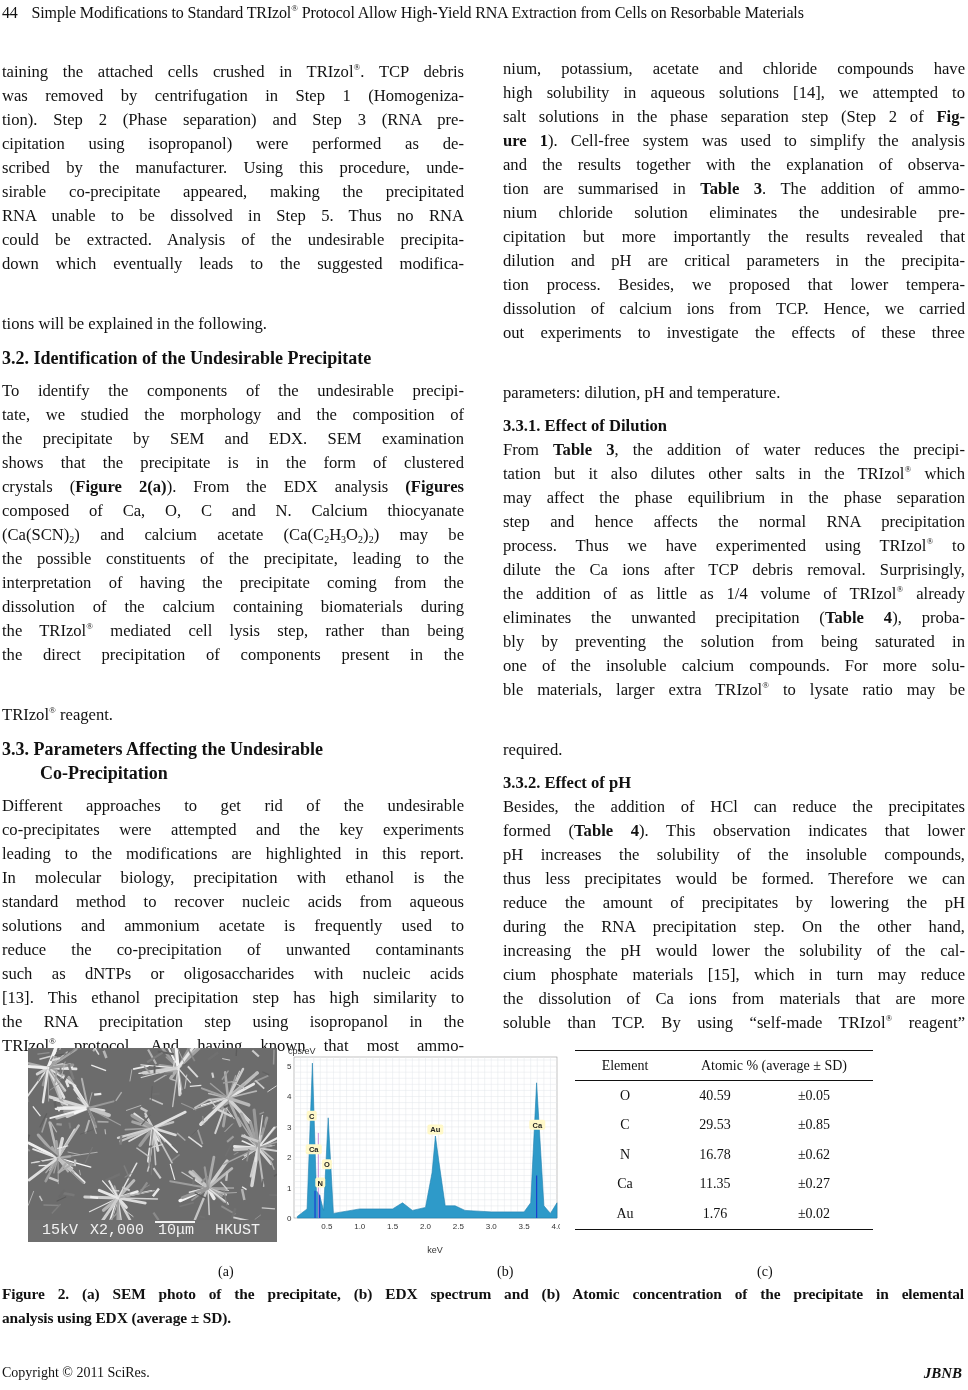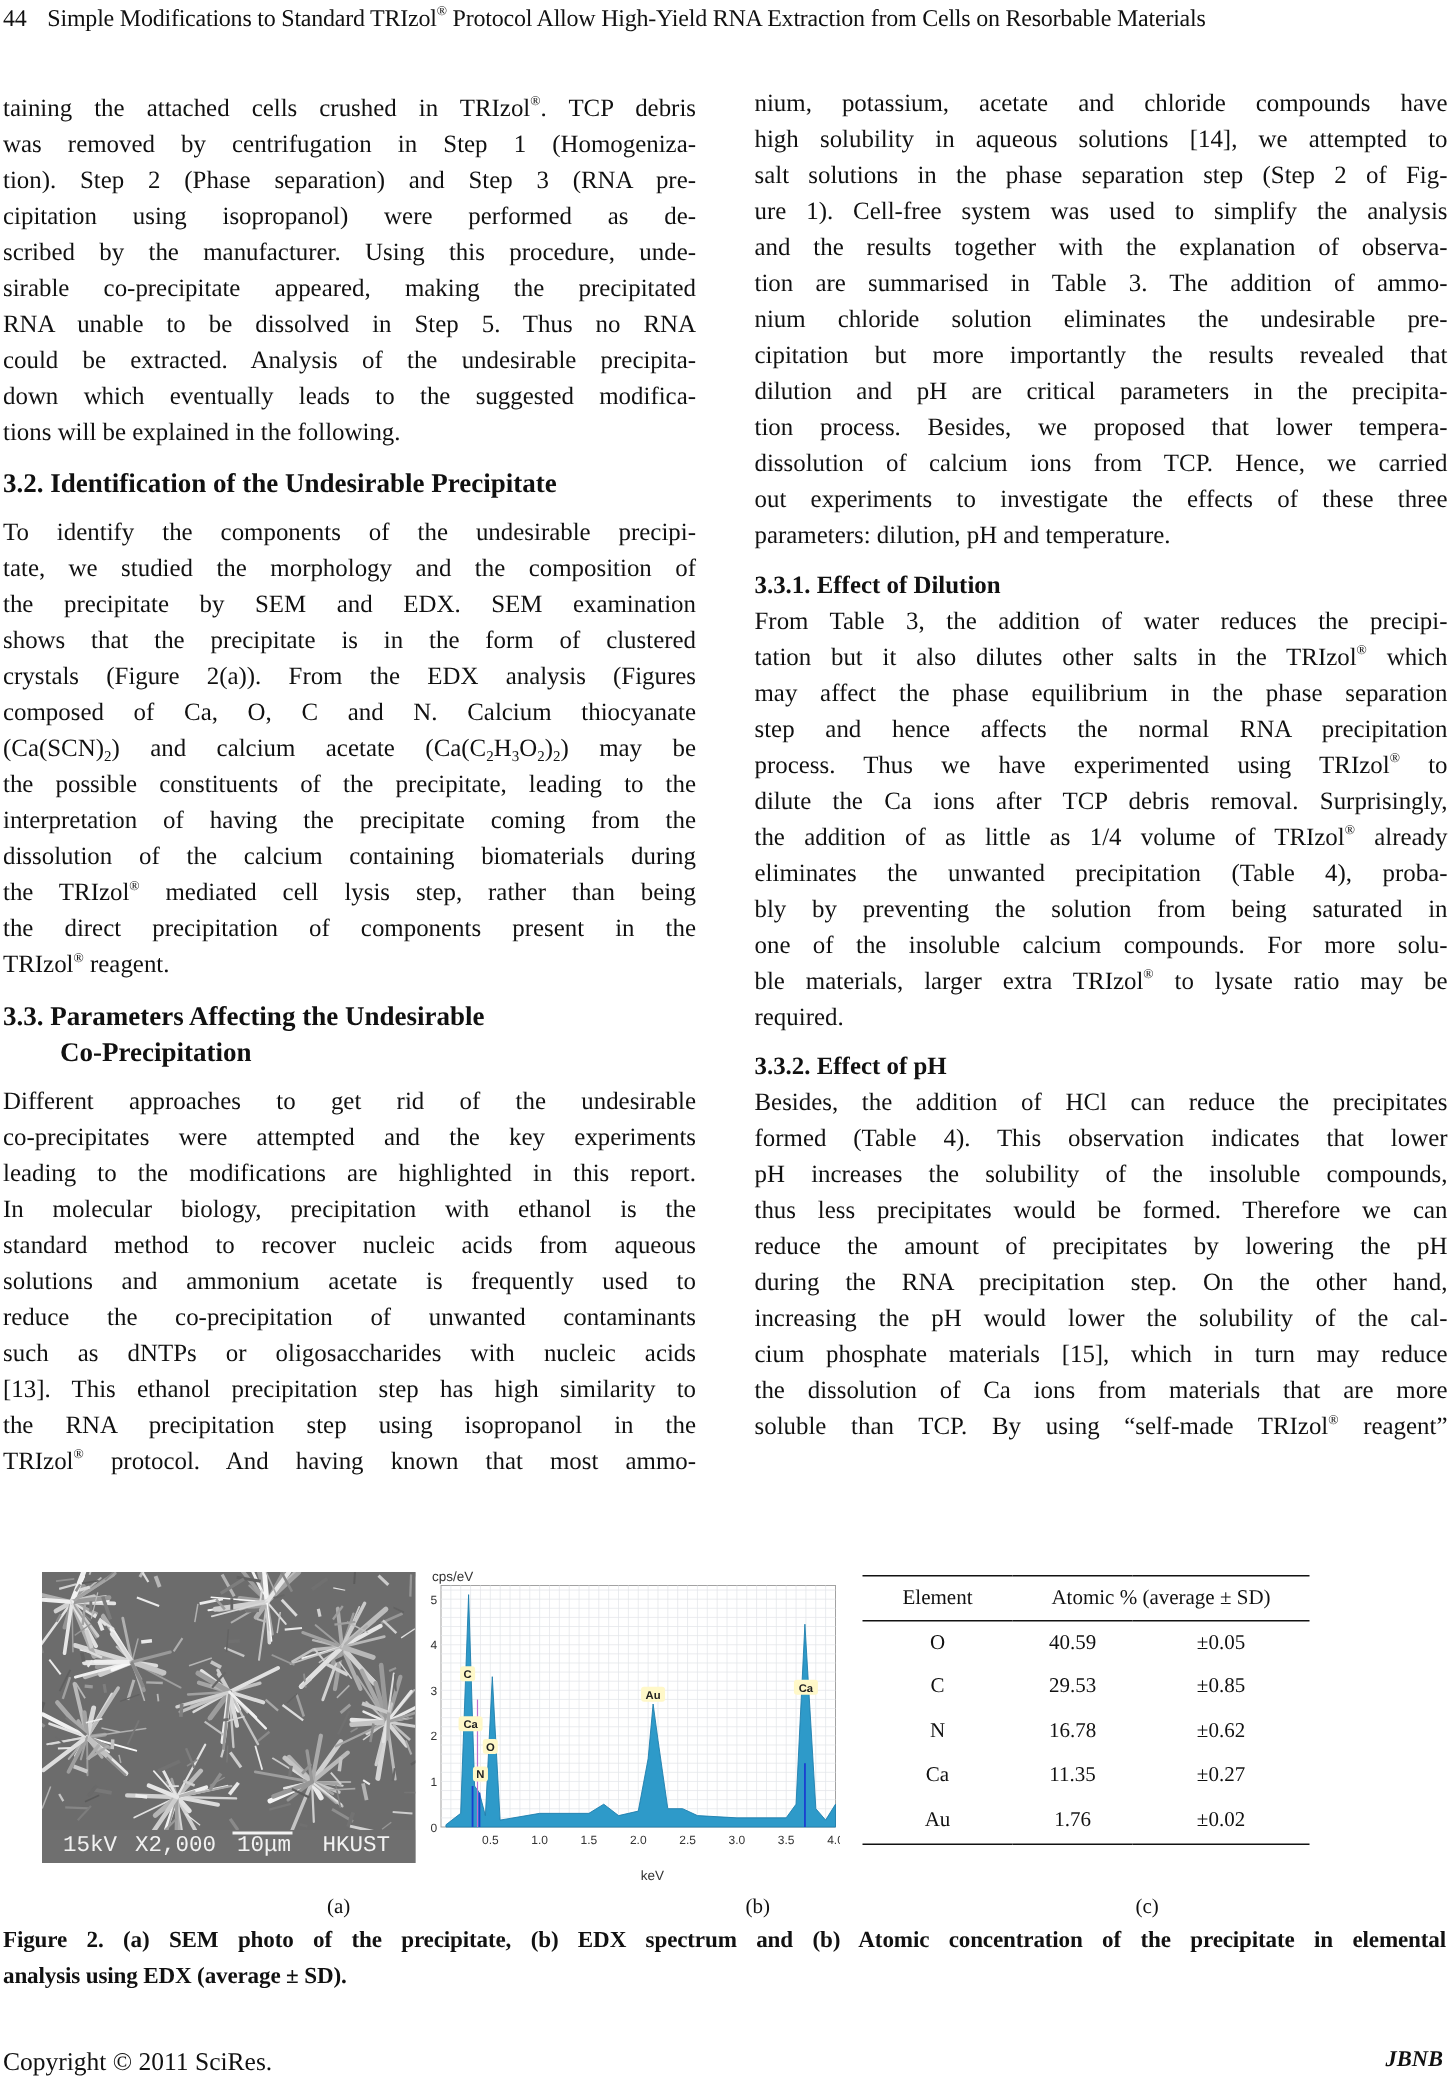--- a/index.html
+++ b/index.html
@@ -13,24 +13,24 @@
   }
   .running-head .pg { margin-right: 10px; }
   .col {
     position: absolute; top: 60px; width: 462px; font-size: 16.6px; line-height: 24px;
     text-align: justify;
   }
   .col-left { left: 2px; }
   .col-right { left: 503px; top: 57px; }
   .col p { margin: 0; text-align: justify; hyphens: manual; }
   .col p .line { display: block; text-align: justify; text-align-last: justify; height: 24px; white-space: nowrap; }
-  .col p .line.last { text-align-last: left; }
+  .col p .line.last { text-align-last: left; margin-top: 36px; }
   sup { font-size: 9px; vertical-align: 7px; line-height: 0; }
   sub { font-size: 10px; vertical-align: -3px; line-height: 0; }
-  b { font-weight: normal; }
+  b { font-weight: bold; }
   h2 {
     margin: 0; font-size: 18px; font-weight: bold; line-height: 24px;
   }
   h3 { margin: 0; font-size: 16.6px; font-weight: bold; line-height: 24px; }
   .h2-indent { display: block; padding-left: 38px; }
 
   
   .fig-a {
     position: absolute; left: 28px; top: 1048px; width: 249px; height: 194px;
     background: #7d7d7d; overflow: hidden;
@@ -53,21 +53,21 @@
   table.atomic td { padding: 0; height: 29.5px; text-align: center; }
   table.atomic tr:last-child td { border-bottom: 1.5px solid #111; }
 
   .sublabel { position: absolute; top: 1264px; font-size: 14px; }
   .caption {
     position: absolute; left: 2px; top: 1282px; width: 962px; font-size: 15.4px; font-weight: bold;
     line-height: 24px; letter-spacing: -0.1px;
   }
   .caption .line { display: block; text-align: justify; text-align-last: justify; white-space: nowrap; }
   .caption .line.last { text-align-last: left; }
-  .footer-left { position: absolute; left: 2px; top: 1365px; font-size: 17px; }
+  .footer-left { position: absolute; left: 2px; top: 1365px; font-size: 14px; }
   .footer-right { position: absolute; right: 6px; top: 1365px; font-size: 15px; font-weight: bold; font-style: italic; }
 </style>
 </head>
 <body>
 
 <div class="running-head">
   <span class="pg">44</span>
   <span><span>Simple Modifications to Standard TRIzol</span><sup>®</sup><span> Protocol Allow High-Yield RNA Extraction from Cells on Resorbable Materials</span></span>
 </div>
 

